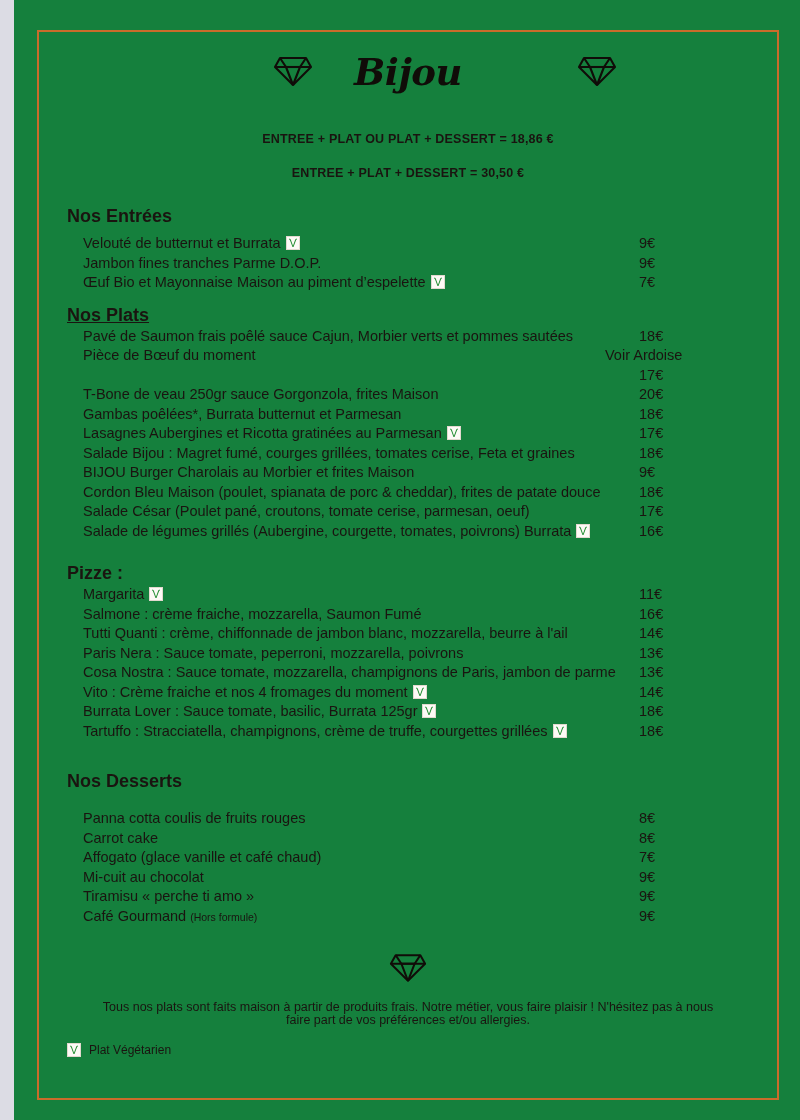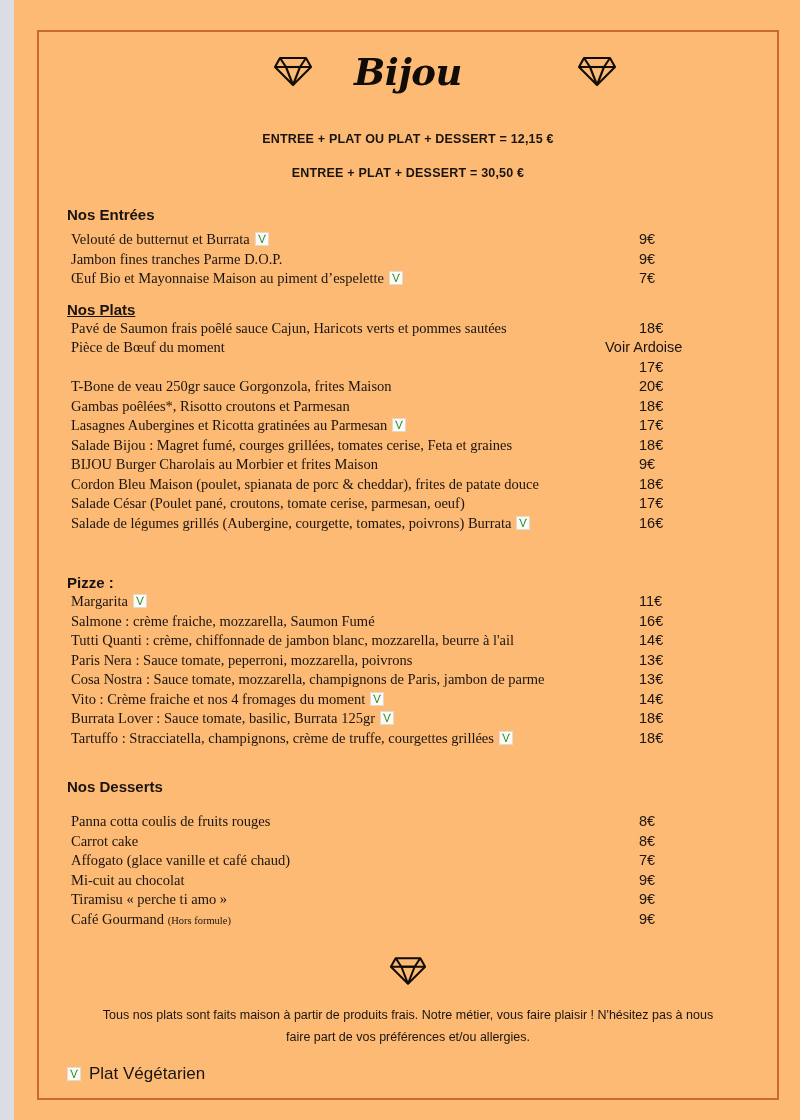--- a/index.html
+++ b/index.html
@@ -12,21 +12,21 @@
     background: #dcdce4;
     font-family: "Liberation Sans", sans-serif;
     overflow: hidden;
   }
   .page {
     position: absolute;
     left: 14px;
     top: 0;
     width: 786px;
     height: 1120px;
-    background: #fdba74;
+    background: #15803d;
   }
   .frame {
     position: absolute;
     left: 23px;
     top: 30px;
     right: 21px;
     bottom: 20px;
     border: 2px solid #c96c2b;
   }
   .inner {
@@ -70,45 +70,44 @@
     font-size: 12.5px;
     font-weight: bold;
     color: #1a1410;
     letter-spacing: 0.2px;
   }
   .formula.f1 { margin-top: 22px; }
   .formula.f2 { margin-top: 20px; }
 
   
   .section-title {
-    font-size: 15px;
+    font-size: 18px;
     font-weight: bold;
     color: #1a1410;
   }
   .sec-entrees  { margin-top: 26px; }
   .sec-plats    { margin-top: 11px; text-decoration: underline; }
-  .sec-pizze    { margin-top: 40px; }
+  .sec-pizze    { margin-top: 21px; }
   .sec-desserts { margin-top: 29px; }
 
   .items { margin-top: 8px; }
   .items.tight { margin-top: 2px; }
   .items.loose { margin-top: 18px; }
 
   .row {
     position: relative;
     height: 19.5px;
     font-size: 14.5px;
     color: #1a1410;
     white-space: nowrap;
   }
   .row .label {
     position: absolute;
-    left: 4px;
+    left: 16px;
     top: 0;
-    font-family: Liberation Serif, serif;
   }
   .row .price {
     position: absolute;
     left: 572px;
     top: 0;
     text-align: left;
   }
   .row .price.wide {
     left: 538px;
     text-align: right;
@@ -142,29 +141,28 @@
     text-align: center;
     height: 34px;
   }
   .footer-gem svg { width: 38px; height: 33px; }
 
   .footnote {
     margin-top: 16px;
     text-align: center;
     font-size: 12.5px;
     color: #1a1410;
-    line-height: 22px;
+    line-height: 13px;
     padding: 0 28px;
   }
   .legend {
     margin-top: 16px;
-    font-size: 17px;
+    font-size: 12px;
     color: #1a1410;
     display: flex;
-    align-items: center;
   }
   .legend .veg { margin-left: 0; margin-right: 8px; }
 </style>
 </head>
 <body>
 
 <div class="page">
   <div class="frame">
     <div class="inner">
 
@@ -187,21 +185,21 @@
               <path d="M7 4 H33 L38 13 L20 31 L2 13 Z"></path>
               <path d="M2 13 H38"></path>
               <path d="M7 4 L13 13 L20 31"></path>
               <path d="M33 4 L27 13 L20 31"></path>
               <path d="M13 13 H27"></path>
             </g>
           </svg>
         </div>
       </div>
 
-      <div class="formula f1">ENTREE + PLAT OU PLAT + DESSERT = 12,15 €</div>
+      <div class="formula f1">ENTREE + PLAT OU PLAT + DESSERT = 18,86 €</div>
       <div class="formula f2">ENTREE + PLAT + DESSERT = 30,50 €</div>
 
       <div class="section-title sec-entrees">Nos Entrées</div>
       <div class="items">
           <div class="row">
             <span class="label">Velouté de butternut et Burrata<span class="veg"><svg viewBox="0 0 14 14">
                   <path d="M2.2 2.2 C3.4 2.0 4.3 2.6 4.6 3.6 L7 10.2 L9.4 3.6 C9.7 2.6 10.6 2.0 11.8 2.2 C10.9 2.9 10.6 3.5 10.3 4.4 L7.6 11.8 L6.4 11.8 L3.7 4.4 C3.4 3.5 3.1 2.9 2.2 2.2 Z" fill="#1f8b2f"></path>
                 </svg></span></span>
             <span class="price">9€</span>
           </div>
@@ -213,36 +211,36 @@
             <span class="label">Œuf Bio et Mayonnaise Maison au piment d’espelette<span class="veg"><svg viewBox="0 0 14 14">
                   <path d="M2.2 2.2 C3.4 2.0 4.3 2.6 4.6 3.6 L7 10.2 L9.4 3.6 C9.7 2.6 10.6 2.0 11.8 2.2 C10.9 2.9 10.6 3.5 10.3 4.4 L7.6 11.8 L6.4 11.8 L3.7 4.4 C3.4 3.5 3.1 2.9 2.2 2.2 Z" fill="#1f8b2f"></path>
                 </svg></span></span>
             <span class="price">7€</span>
           </div>
         </div>
 
       <div class="section-title sec-plats">Nos Plats</div>
       <div class="items tight">
           <div class="row">
-            <span class="label">Pavé de Saumon frais poêlé sauce Cajun, Haricots verts et pommes sautées</span>
+            <span class="label">Pavé de Saumon frais poêlé sauce Cajun, Morbier verts et pommes sautées</span>
             <span class="price">18€</span>
           </div>
           <div class="row">
             <span class="label">Pièce de Bœuf du moment</span>
             <span class="price wide">Voir Ardoise</span>
           </div>
           <div class="row">
             <span class="price">17€</span>
           </div>
           <div class="row">
             <span class="label">T-Bone de veau 250gr sauce Gorgonzola, frites Maison</span>
             <span class="price">20€</span>
           </div>
           <div class="row">
-            <span class="label">Gambas poêlées*, Risotto croutons et Parmesan</span>
+            <span class="label">Gambas poêlées*, Burrata butternut et Parmesan</span>
             <span class="price">18€</span>
           </div>
           <div class="row">
             <span class="label">Lasagnes Aubergines et Ricotta gratinées au Parmesan<span class="veg"><svg viewBox="0 0 14 14">
                   <path d="M2.2 2.2 C3.4 2.0 4.3 2.6 4.6 3.6 L7 10.2 L9.4 3.6 C9.7 2.6 10.6 2.0 11.8 2.2 C10.9 2.9 10.6 3.5 10.3 4.4 L7.6 11.8 L6.4 11.8 L3.7 4.4 C3.4 3.5 3.1 2.9 2.2 2.2 Z" fill="#1f8b2f"></path>
                 </svg></span></span>
             <span class="price">17€</span>
           </div>
           <div class="row">
             <span class="label">Salade Bijou : Magret fumé, courges grillées, tomates cerise, Feta et graines</span>

